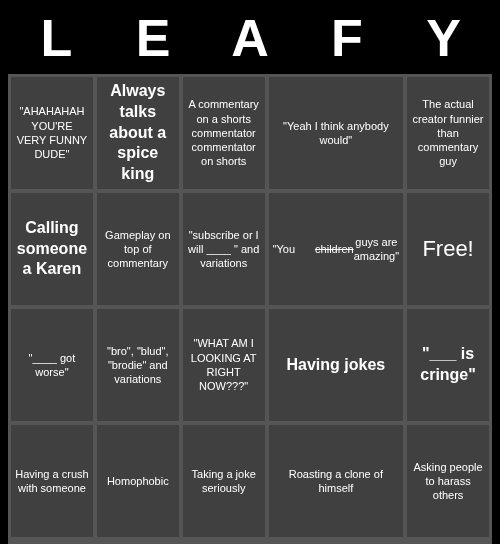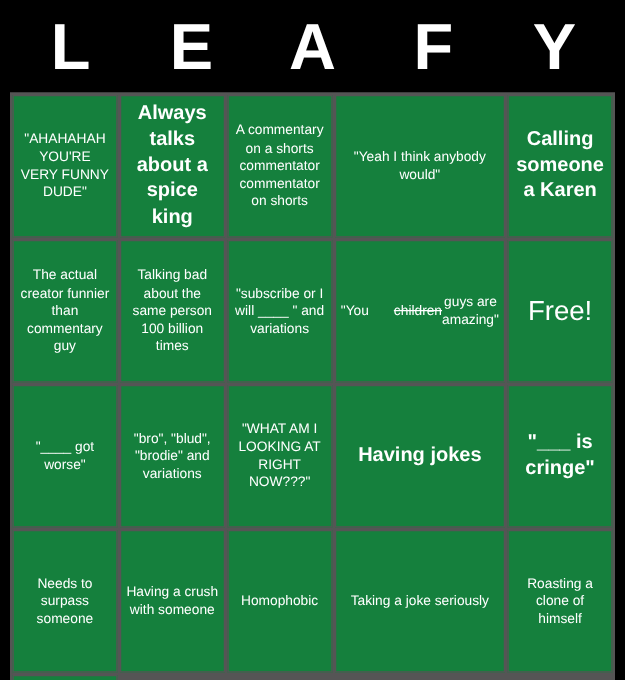--- a/index.html
+++ b/index.html
@@ -31,21 +31,21 @@
     }
     .bingo-grid {
       display: grid;
       grid-template-columns: repeat(5, 1fr);
       grid-template-rows: repeat(5, 1fr);
       gap: 2px;
       background: #555;
       border: 2px solid #555;
     }
     .bingo-cell {
-      background: #15803d;
+      background: #404040;
       color: #fff;
       border: 1px solid #555;
       display: flex;
       align-items: center;
       justify-content: center;
       text-align: center;
       padding: 4px;
       min-height: 88px;
       font-size: 11px;
       line-height: 1.3;
@@ -68,31 +68,30 @@
     <span>E</span>
     <span>A</span>
     <span>F</span>
     <span>Y</span>
   </div>
   <div class="bingo-grid">
   <div class="bingo-cell">"AHAHAHAH YOU'RE VERY FUNNY DUDE"</div>
       <div class="bingo-cell large-text">Always talks about a spice king</div>
       <div class="bingo-cell">A commentary on a shorts commentator commentator on shorts</div>
       <div class="bingo-cell">"Yeah I think anybody would"</div>
+      <div class="bingo-cell">The actual creator funnier than commentary guy</div>
       <div class="bingo-cell large-text">Calling someone a Karen</div>
-      <div class="bingo-cell">The actual creator funnier than commentary guy</div>
-      <div class="bingo-cell">Talking bad about the same person 100 billion times</div>
+      <div class="bingo-cell">Gameplay on top of commentary</div>
       <div class="bingo-cell">"subscribe or I will ____ " and variations</div>
       <div class="bingo-cell">"You <span style="text-decoration: line-through; margin-left: 20px;">children</span> guys are amazing"</div>
       <div class="bingo-cell free">Free!</div>
       <div class="bingo-cell">"____  got worse"</div>
       <div class="bingo-cell">"bro", "blud", "brodie" and variations</div>
       <div class="bingo-cell">"WHAT AM I LOOKING AT RIGHT NOW???"</div>
       <div class="bingo-cell large-text">Having jokes</div>
       <div class="bingo-cell large-text">"___ is cringe"</div>
-      <div class="bingo-cell">Needs to surpass someone</div>
       <div class="bingo-cell">Having a crush with someone</div>
       <div class="bingo-cell">Homophobic</div>
       <div class="bingo-cell">Taking a joke seriously</div>
       <div class="bingo-cell">Roasting a clone of himself</div>
       <div class="bingo-cell">Asking people to harass others</div>
     </div>
 </div>
 
 </body></html>

